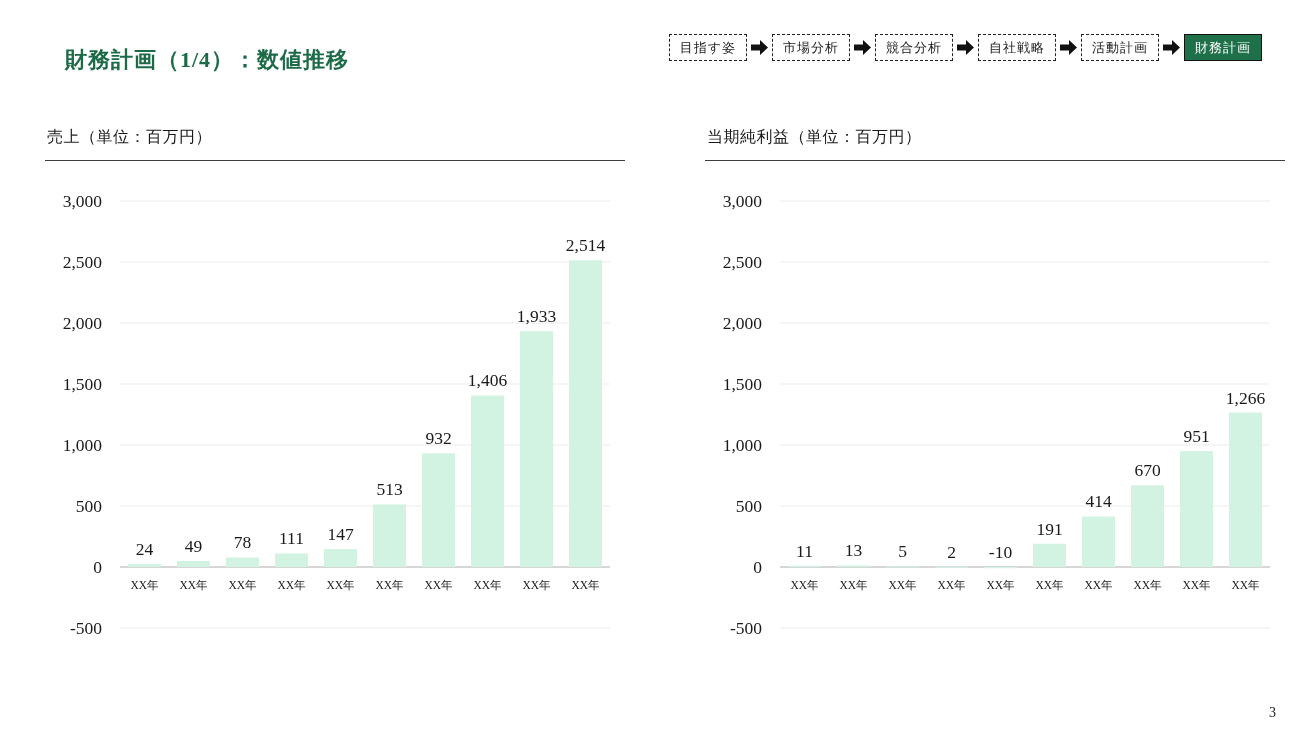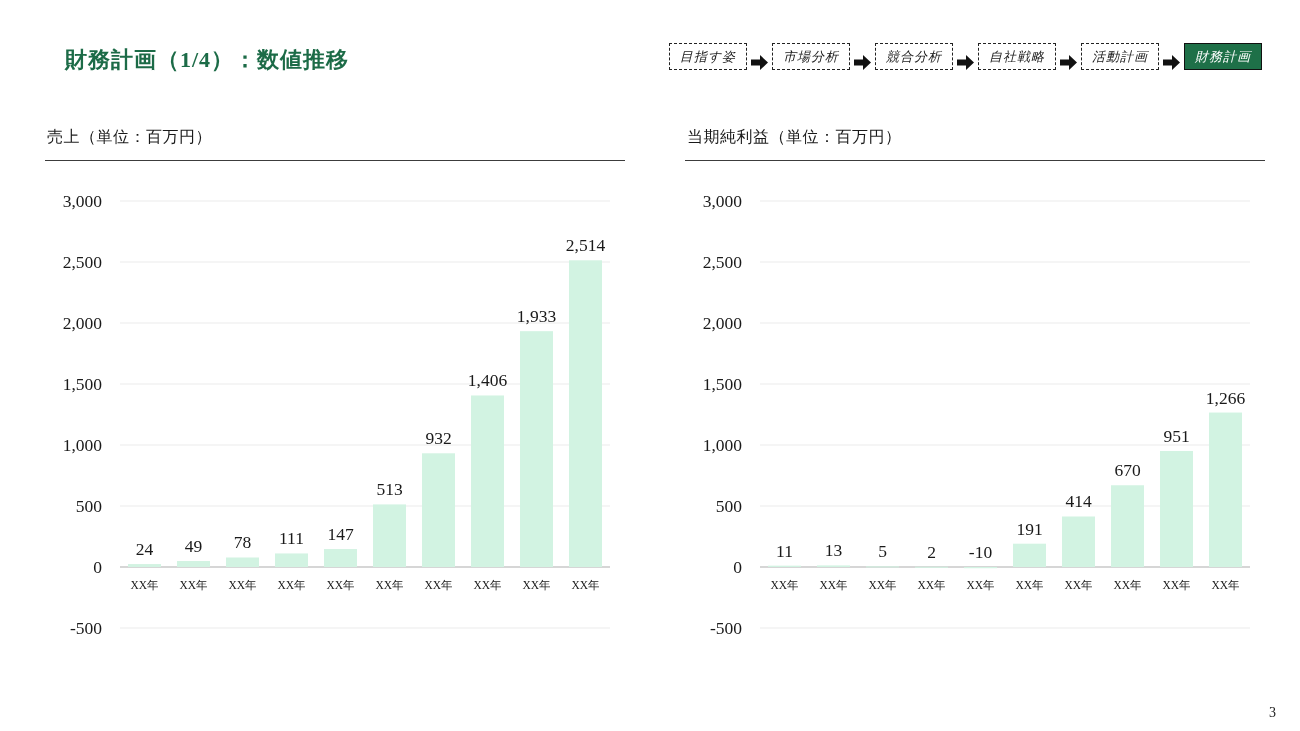--- a/index.html
+++ b/index.html
@@ -20,23 +20,22 @@
   .title{
     margin:12px;
     font-size:22px;
     font-weight:bold;
     color:var(--title-green,#1C6B47);
     letter-spacing:1px;
     line-height:1.3;
   }
   .nav{
     display:flex;
-    align-items:flex-end;
-    margin-top:9px;
-    font-style:italic;
+    align-items:center;
+    margin-top:0;
   }
   .nav-step{
     border:1.5px dashed #222;
     background:#fff;
     font-size:13px;
     padding:6px 10px;
     white-space:nowrap;
     letter-spacing:1px;
     line-height:1;
   }
@@ -50,21 +49,21 @@
     display:flex;
     align-items:center;
   }
   .subtitle{
     margin:26px 0 0 53px;
     font-size:19.5px;
     letter-spacing:0.5px;
   }
   .charts{
     display:flex;
-    gap:60px;
+    gap:80px;
     margin:40px 35px 0 45px;
   }
   .panel{flex:0 0 580px;width:580px;}
   .panel-title{
     margin:0;
     font-size:16px;
     font-weight:normal;
     padding:0 0 12px 2px;
     border-bottom:1px solid #3c3c3c;
     letter-spacing:0.5px;

